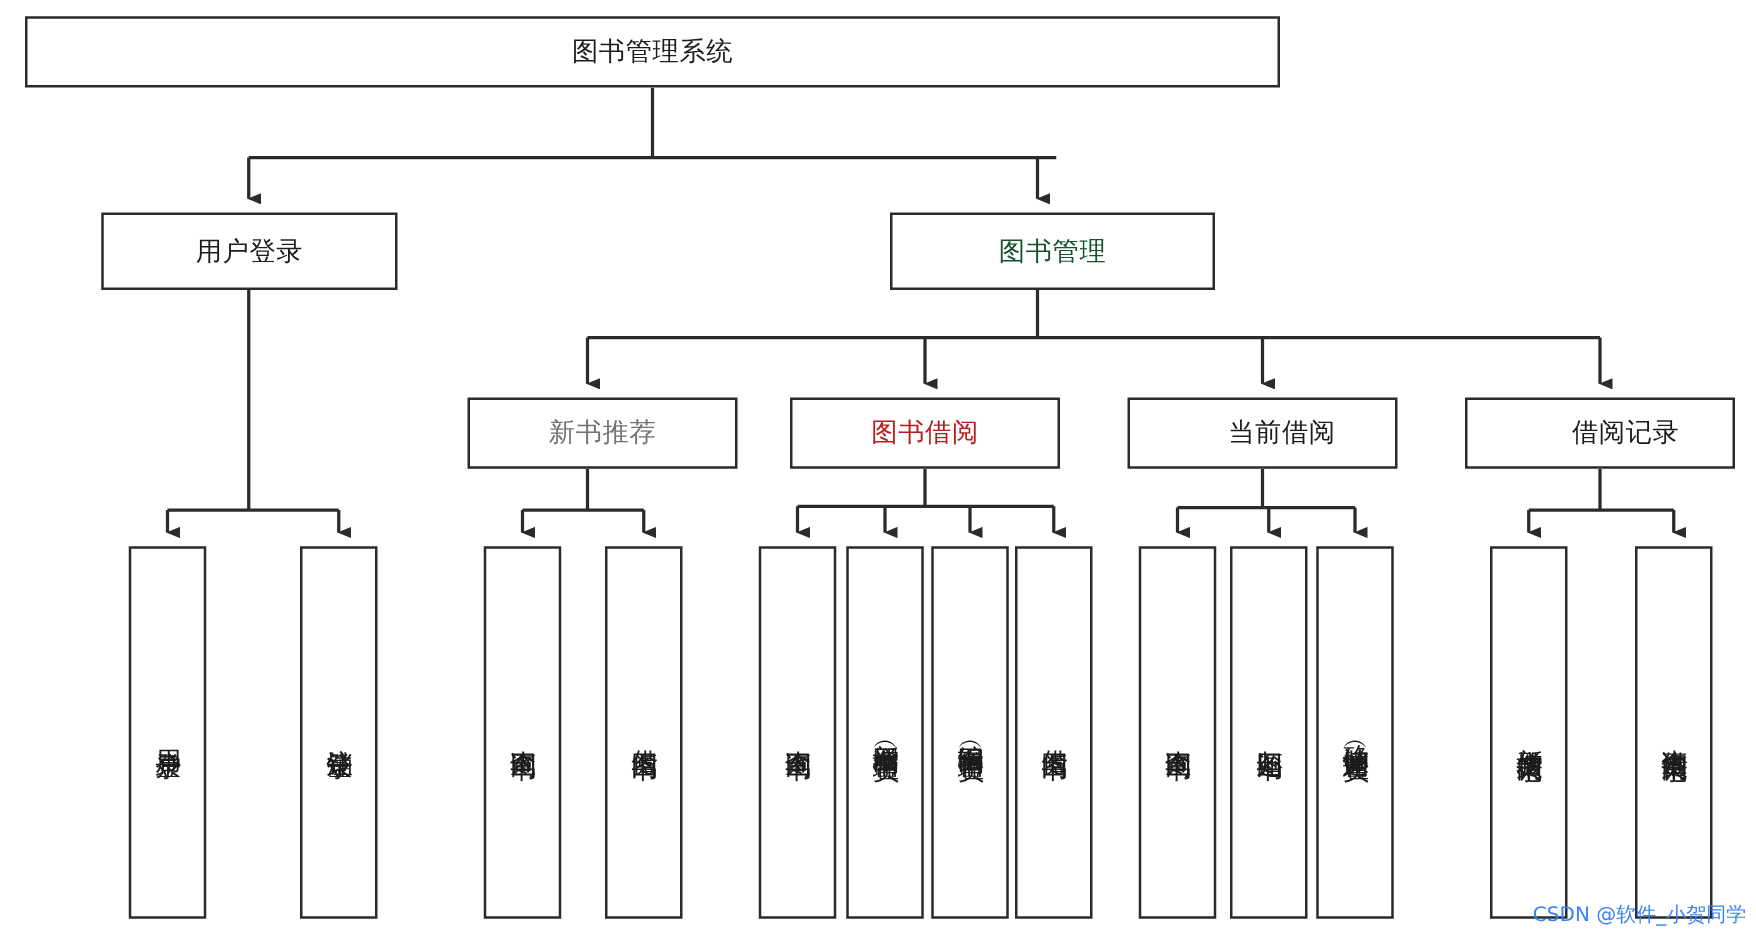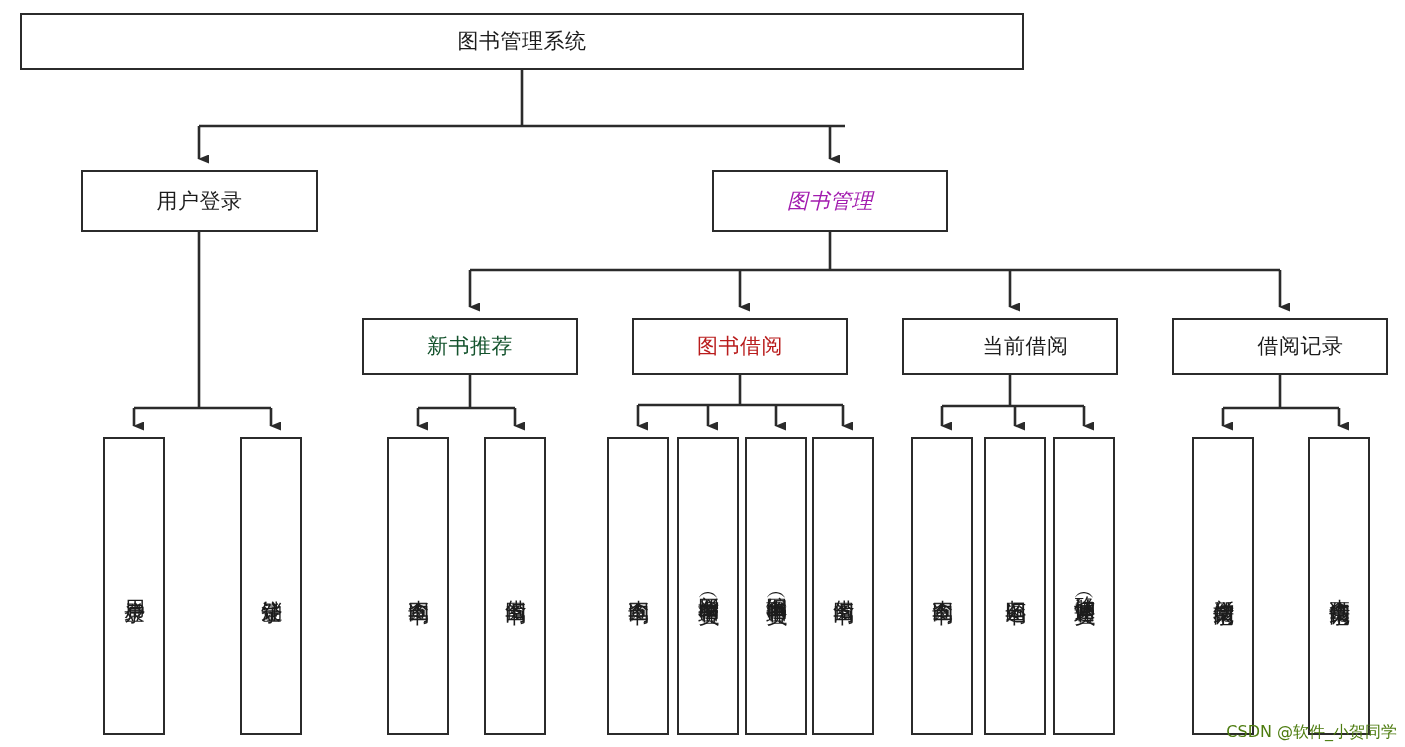--- a/index.html
+++ b/index.html
@@ -127,25 +127,25 @@
     </g>
   </svg>
 
   <div class="node horizontal" style="left: 20px; top: 13px; width: 1004px; height: 57px; border-color: rgb(43, 43, 43); background: rgb(255, 255, 255); color: rgb(28, 28, 28);">
     <span class="node-label">图书管理系统</span>
   </div>
 
   <div class="node horizontal" style="left: 81px; top: 170px; width: 237px; height: 62px; border-color: rgb(43, 43, 43); background: rgb(255, 255, 255); color: rgb(28, 28, 28);">
     <span class="node-label">用户登录</span>
   </div>
-  <div class="node horizontal" style="left: 712px; top: 170px; width: 236px; height: 62px; border-color: rgb(43, 43, 43); background: rgb(255, 255, 255); color: #a21caf; font-style: italic;">
+  <div class="node horizontal" style="left: 712px; top: 170px; width: 260px; height: 62px; border-color: rgb(43, 43, 43); background: rgb(255, 255, 255); color: #14532d;">
     <span class="node-label">图书管理</span>
   </div>
 
-  <div class="node horizontal" style="left: 362px; top: 318px; width: 216px; height: 57px; border-color: rgb(43, 43, 43); background: rgb(255, 255, 255); color: #14532d;">
+  <div class="node horizontal" style="left: 374px; top: 318px; width: 216px; height: 57px; border-color: rgb(43, 43, 43); background: rgb(255, 255, 255); color: #737373;">
     <span class="node-label">新书推荐</span>
   </div>
   <div class="node horizontal" style="left: 632px; top: 318px; width: 216px; height: 57px; border-color: rgb(43, 43, 43); background: rgb(255, 255, 255); color: #b91c1c;">
     <span class="node-label">图书借阅</span>
   </div>
   <div class="node horizontal" style="left: 902px; top: 318px; width: 216px; height: 57px; border-color: rgb(43, 43, 43); background: rgb(255, 255, 255); color: rgb(28, 28, 28); padding-left: 31px;">
     <span class="node-label">当前借阅</span>
   </div>
   <div class="node horizontal" style="left: 1172px; top: 318px; width: 216px; height: 57px; border-color: rgb(43, 43, 43); background: rgb(255, 255, 255); color: rgb(28, 28, 28); padding-left: 41px;">
     <span class="node-label">借阅记录</span>
@@ -184,15 +184,15 @@
   <div class="node vertical" style="left: 1053px; top: 437px; width: 62px; height: 298px; border-color: rgb(43, 43, 43); background: rgb(255, 255, 255); color: rgb(28, 28, 28);">
     <span class="node-label">确认归还（管理员）</span>
   </div>
   <div class="node vertical" style="left: 1192px; top: 437px; width: 62px; height: 298px; border-color: rgb(43, 43, 43); background: rgb(255, 255, 255); color: rgb(28, 28, 28);">
     <span class="node-label">新增借阅记录</span>
   </div>
   <div class="node vertical" style="left: 1308px; top: 437px; width: 62px; height: 298px; border-color: rgb(43, 43, 43); background: rgb(255, 255, 255); color: rgb(28, 28, 28);">
     <span class="node-label">查询借阅记录</span>
   </div>
 
-  <div id="watermark" style="color: #4d7c0f;">CSDN @软件_小贺同学</div>
+  <div id="watermark" style="color: #3b82f6;">CSDN @软件_小贺同学</div>
 
 </div>
 
 </body></html>

